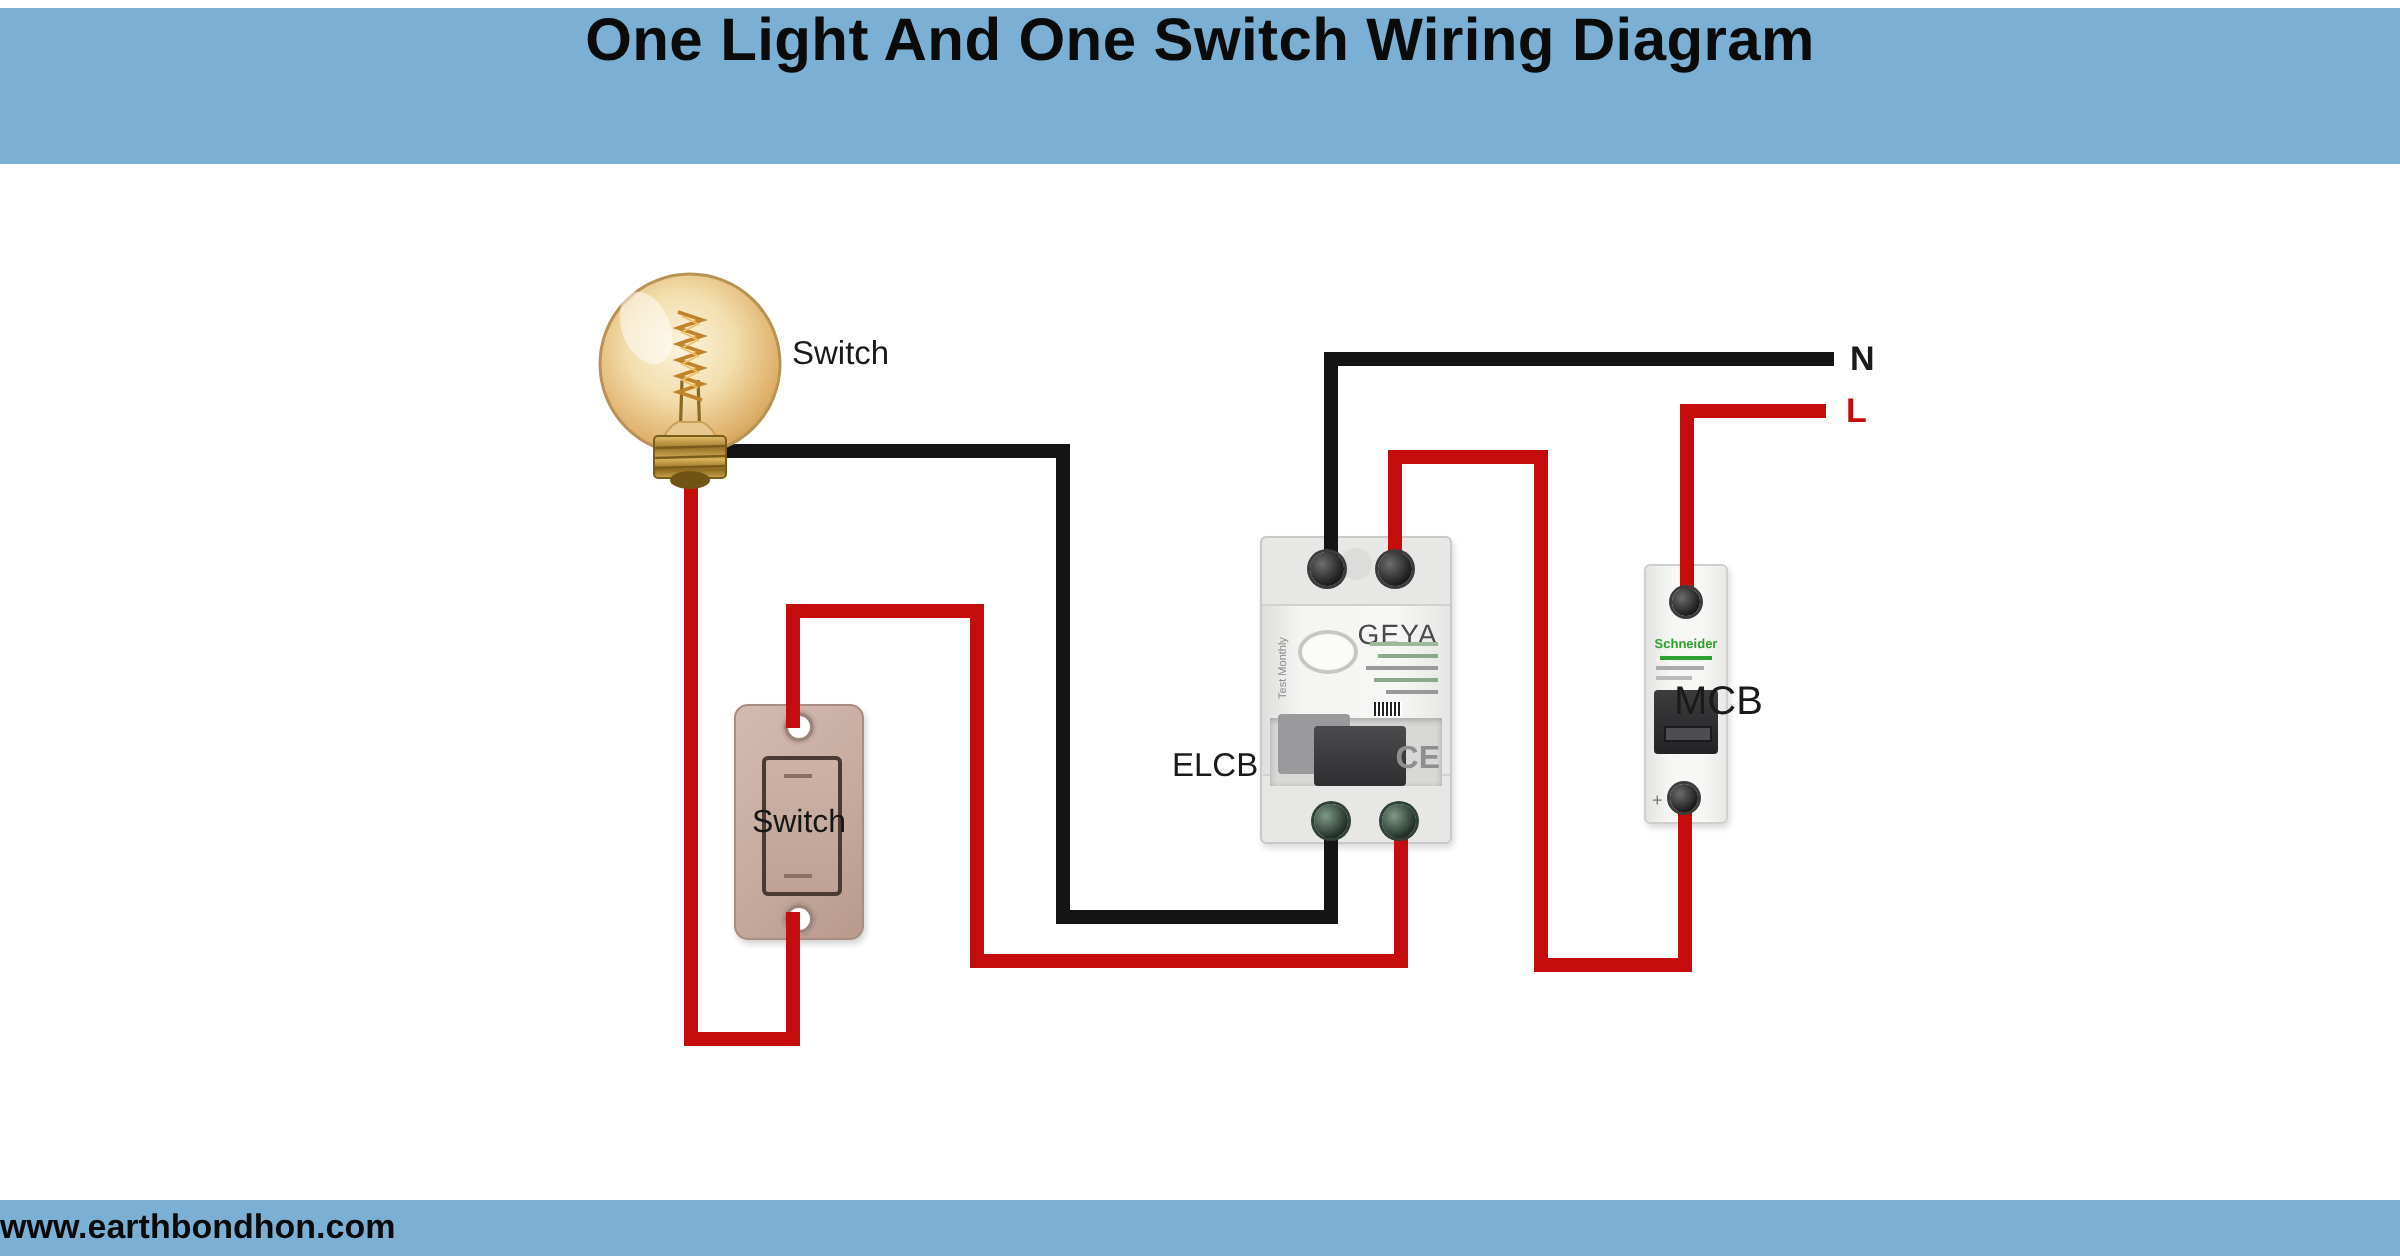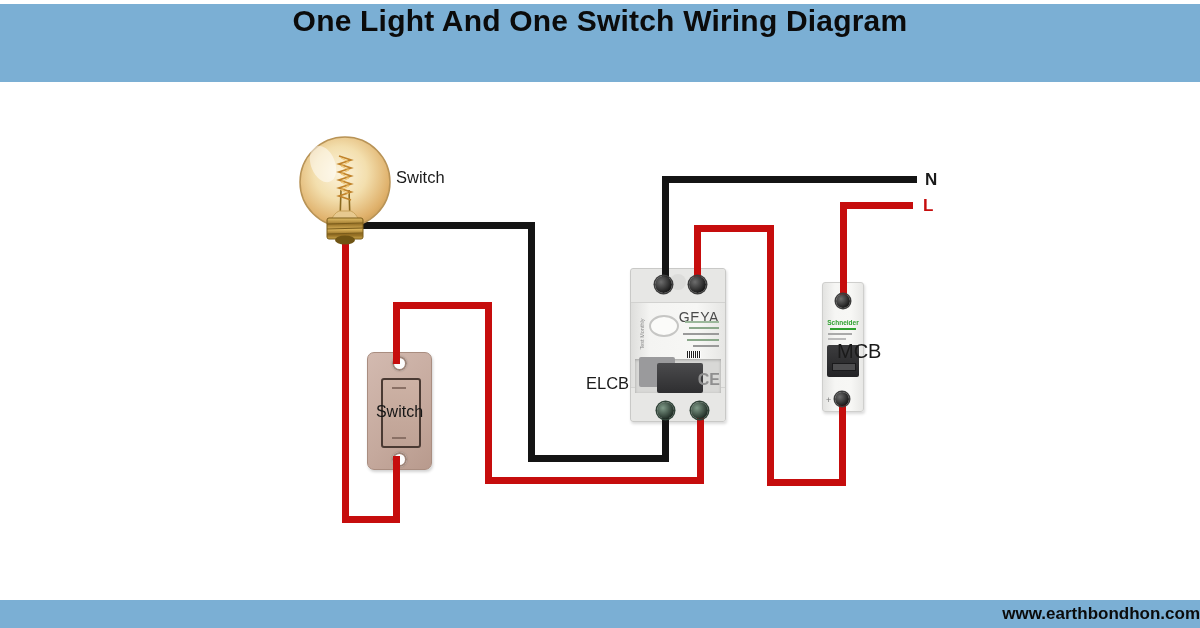--- a/index.html
+++ b/index.html
@@ -4,21 +4,21 @@
 <style>
   html,body{margin:0;padding:0;}
   body{font-family:"Liberation Sans", sans-serif; background:#ffffff;}
   .canvas{position:relative;width:1200px;height:628px;background:#ffffff;overflow:hidden;}
 
   
   .band-top{position:absolute;left:0;top:4px;width:1200px;height:78px;background:#7BAFD4;
             display:flex;align-items:flex-start;justify-content:center;}
   .title{font-size:30px;font-weight:bold;color:#0b0b0b;letter-spacing:.2px;}
   .band-bottom{position:absolute;left:0;top:600px;width:1200px;height:28px;background:#7BAFD4;
-            display:flex;align-items:center;justify-content:flex-end;}
+            display:flex;align-items:center;justify-content:flex-start;}
   .site{font-size:17px;font-weight:bold;color:#0b0b0b;}
 
   
   .wire{position:absolute;}
   .wire.black{background:#141414;}
   .wire.red{background:#C60D0D;}
 
   
   .lbl{position:absolute;color:#1a1a1a;font-size:16.5px;}
   .lbl.big{font-size:20px;font-weight:500;}

